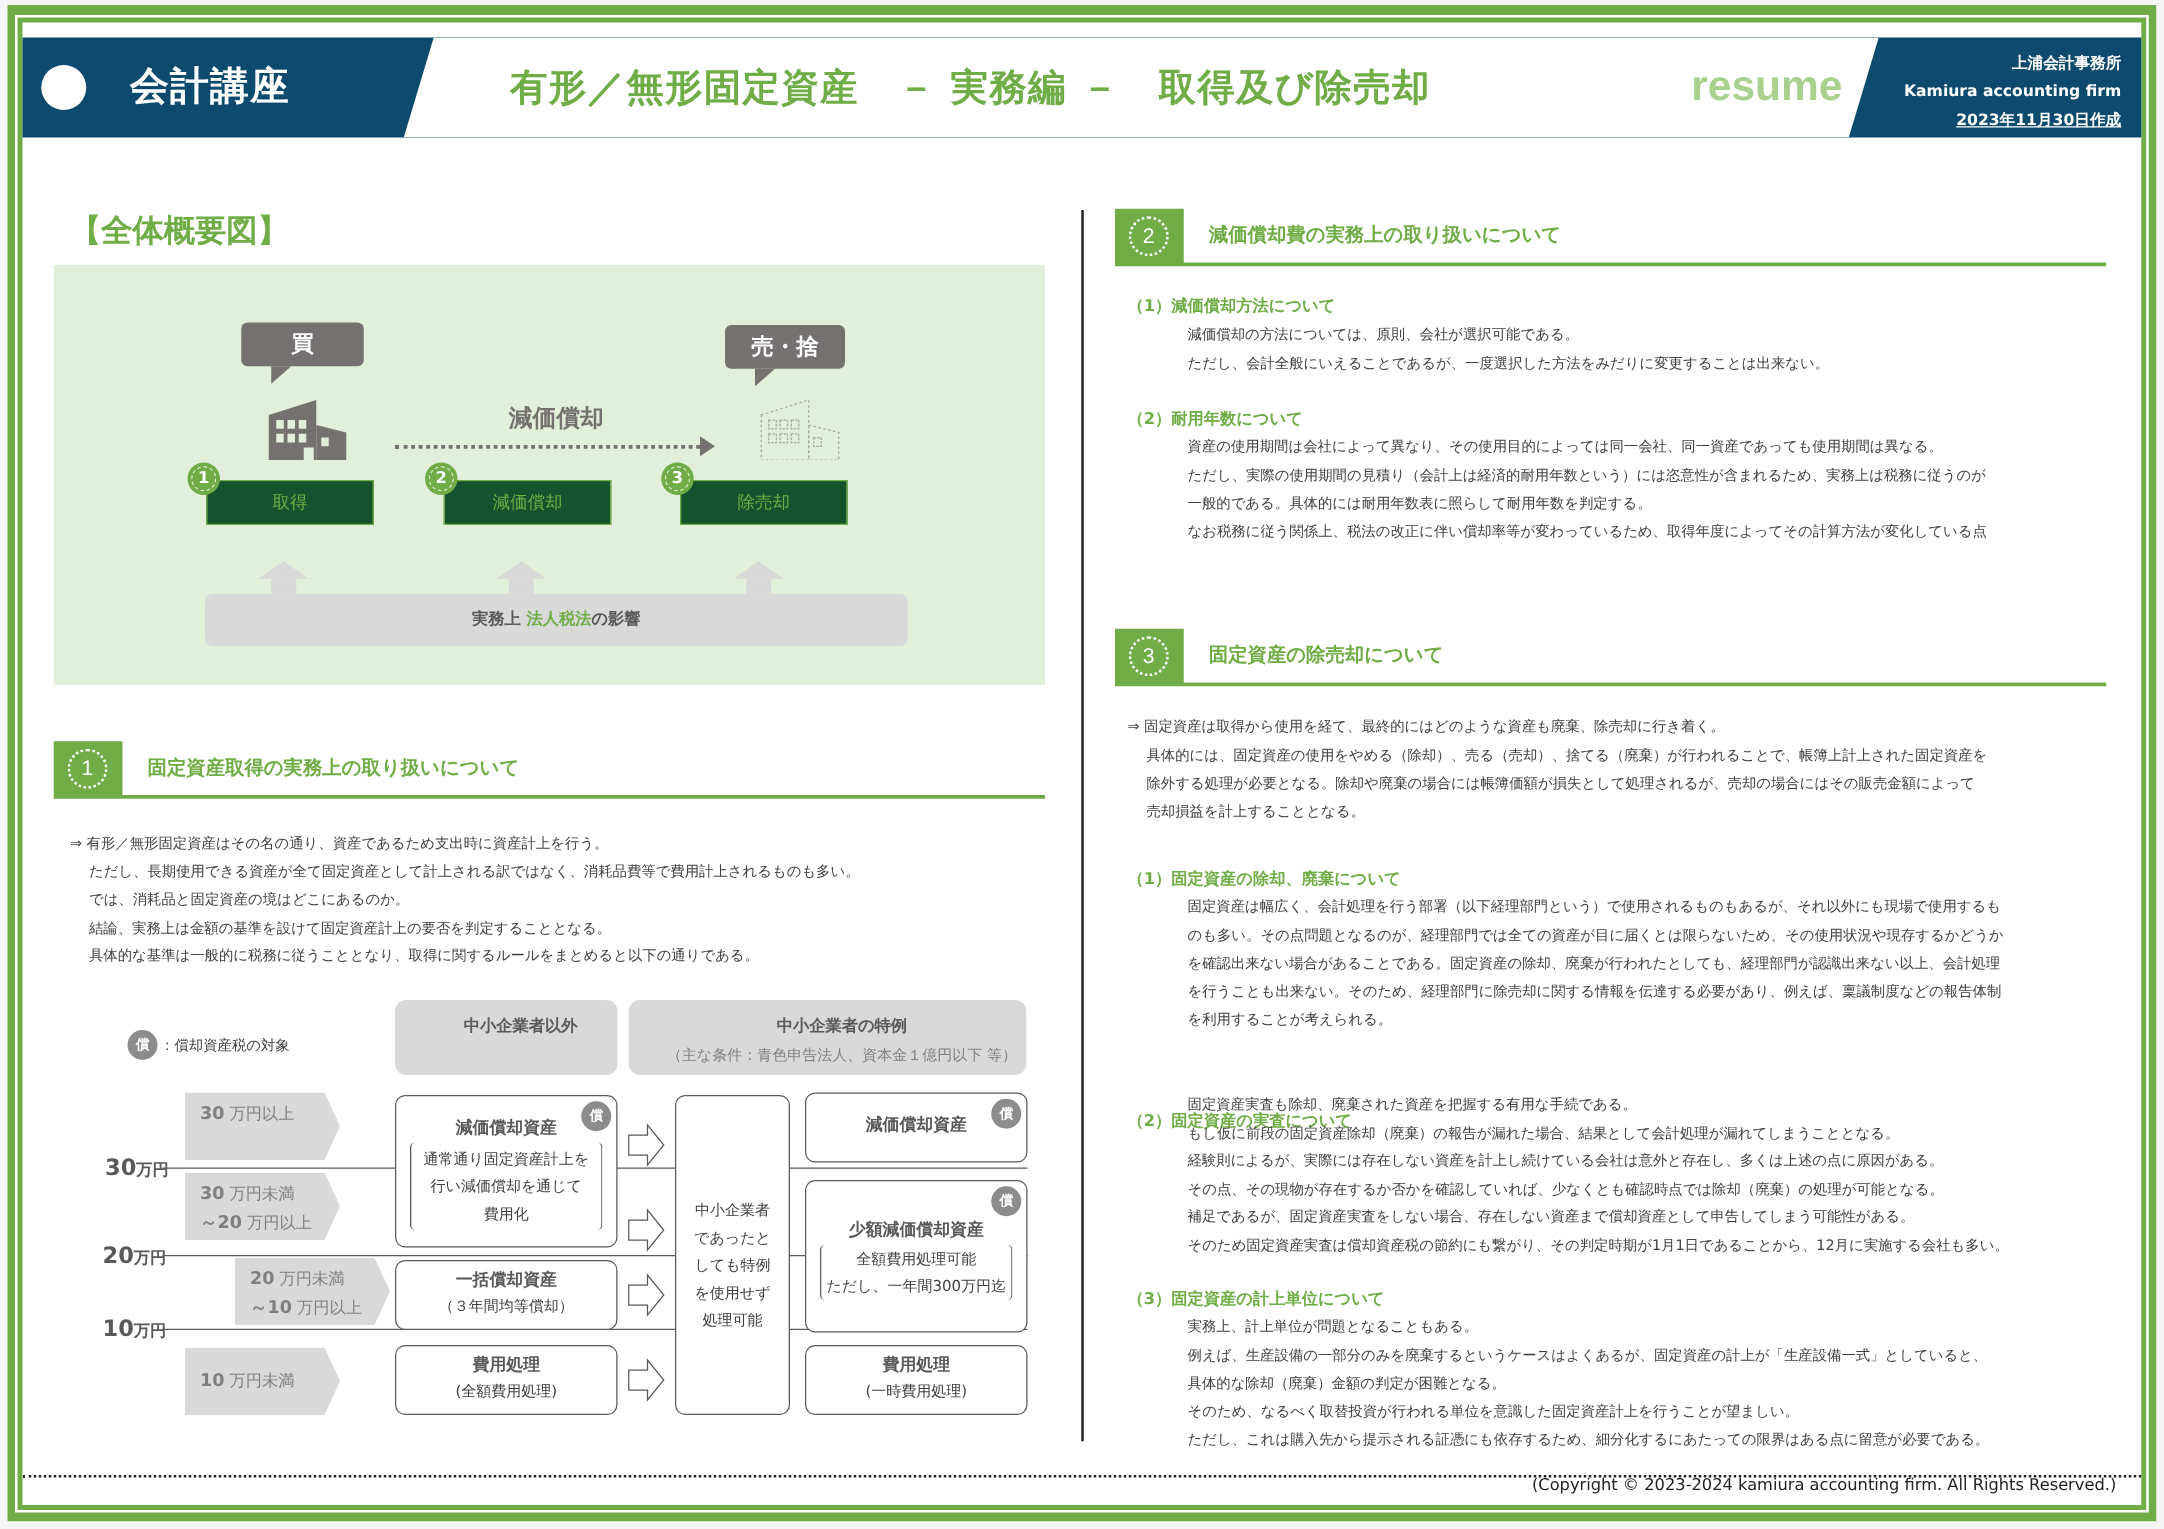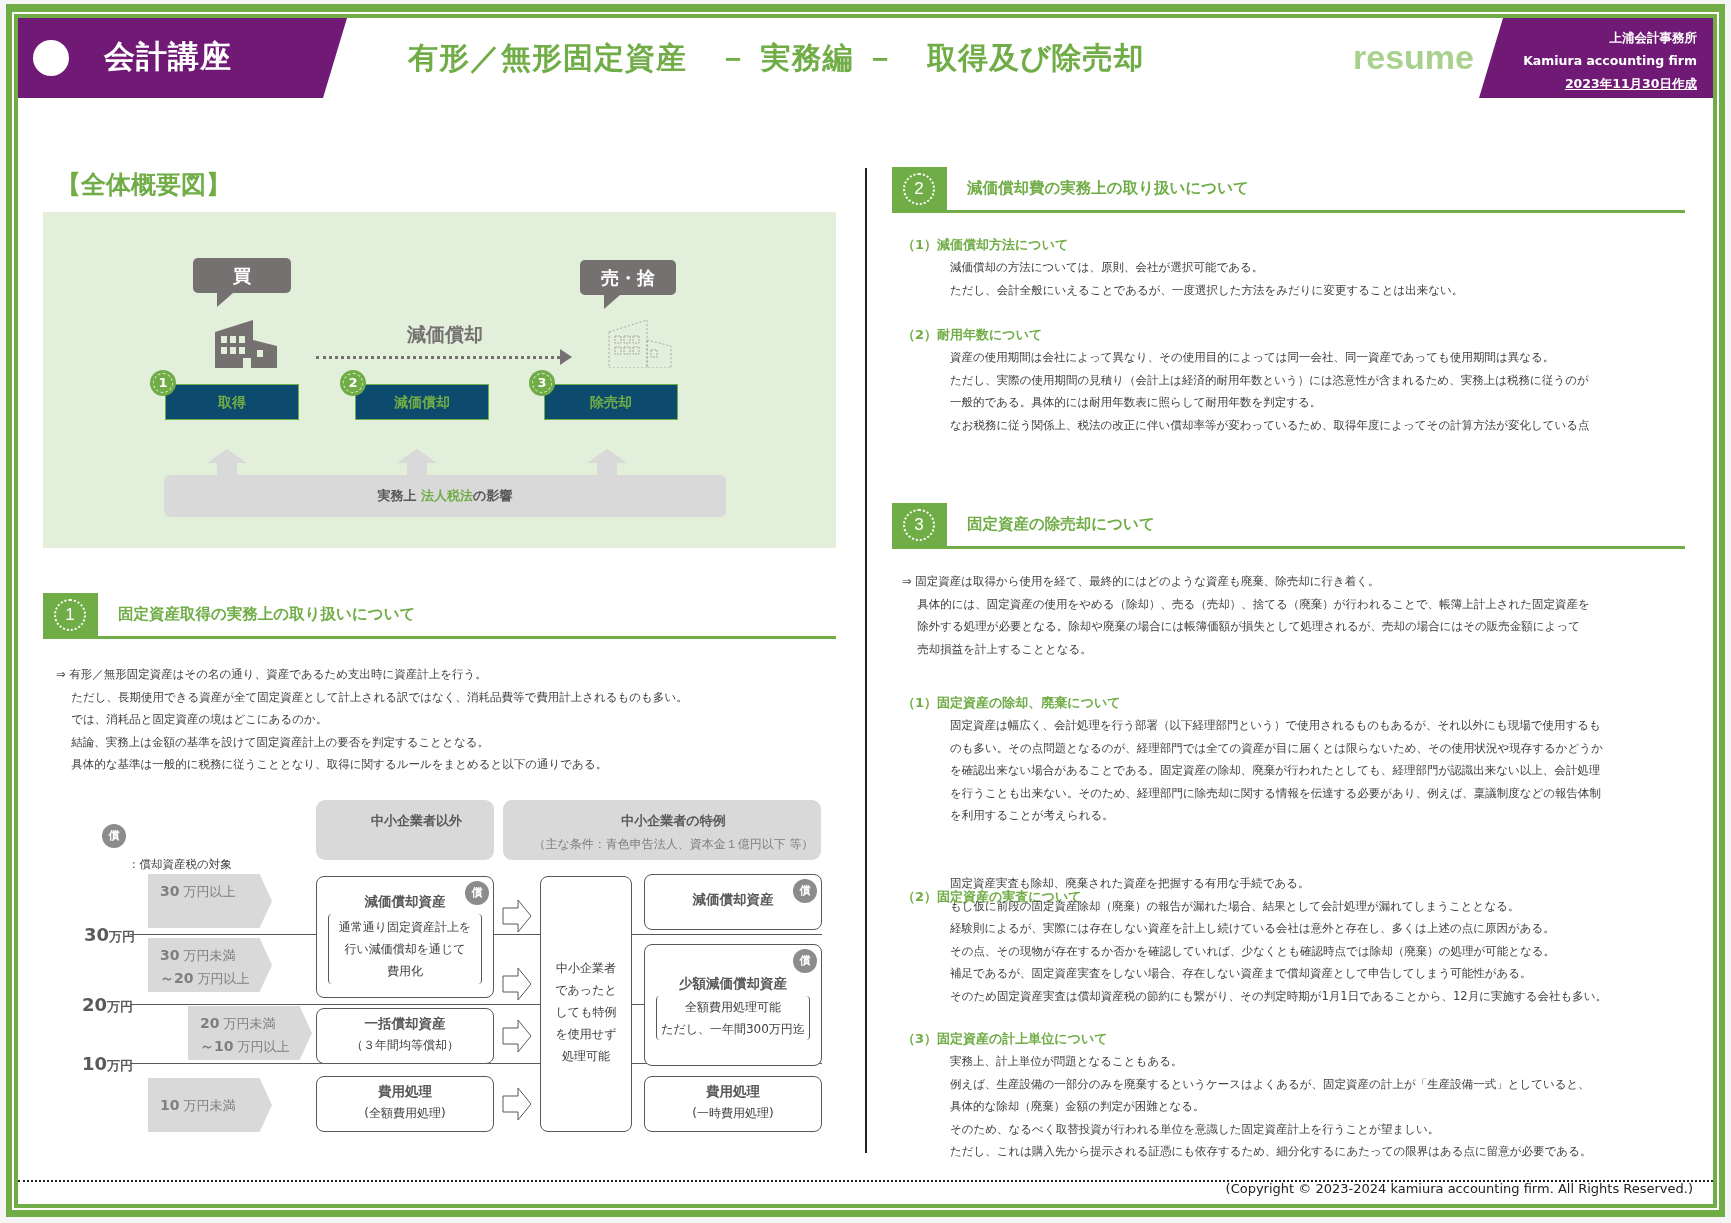--- a/index.html
+++ b/index.html
@@ -4,21 +4,21 @@
 <style>
   * { box-sizing: border-box; margin: 0; padding: 0; }
   html, body { width: 1731px; height: 1223px; background: #f5f5f5; overflow: hidden; }
   body { font-family: "DejaVu Sans", "Liberation Sans", sans-serif; color: #404040; position: relative; }
 
   .frame-outer { position: absolute; left: 6px; top: 4px; width: 1719px; height: 1213px; background: #70ad47; }
   .frame-line { position: absolute; left: 12px; top: 12px; width: 1707px; height: 1198px; border: 2px solid #fff; }
   .page { position: absolute; left: 18px; top: 18px; width: 1695px; height: 1186px; background: #fff; }
 
   
-  .header { position: absolute; left: 0; top: 0; width: 1695px; height: 80px; background: #701a75; }
+  .header { position: absolute; left: 0; top: 12px; width: 1695px; height: 80px; background: #0c4a6e; }
   .hdr-dot { position: absolute; left: 15px; top: 22px; width: 36px; height: 36px; border-radius: 50%; background: #fff; }
   .hdr-label { position: absolute; left: 86px; top: 18px; font-size: 31px; font-weight: bold; color: #fff; letter-spacing: 1px; }
   .hdr-white { position: absolute; left: 305px; top: 0; width: 1180px; height: 80px; background: #fff;
     clip-path: polygon(24px 0, 100% 0, calc(100% - 24px) 100%, 0 100%); }
   .hdr-title { position: absolute; left: 390px; top: 20px; font-size: 30px; font-weight: bold; color: #70ad47; letter-spacing: 1px; white-space: pre; }
   .hdr-resume { position: absolute; left: 1335px; top: 20px; font-size: 34px; font-weight: bold; color: #a9d18e; font-family: "Liberation Sans", sans-serif; }
   .hdr-info { position: absolute; right: 16px; top: 8px; text-align: right; color: #fff; font-weight: bold; font-size: 12.5px; line-height: 23px; }
   .hdr-info .date { text-decoration: underline; }
 
   
@@ -30,21 +30,21 @@
   .bubble { position: absolute; background: #767171; color: #fff; font-weight: bold; font-size: 18px; text-align: center; border-radius: 5px; }
   .bubble::after { content: ""; position: absolute; bottom: -14px; width: 0; height: 0; border-left: 14px solid transparent; border-right: 0 solid transparent; border-top: 14px solid #767171; }
   .bubble.b1 { left: 150px; top: 46px; width: 98px; height: 35px; line-height: 35px; }
   .bubble.b1::after { left: 24px; border-left: 0; border-right: 16px solid transparent; }
   .bubble.b2 { left: 537px; top: 48px; width: 96px; height: 35px; line-height: 35px; }
   .bubble.b2::after { left: 24px; border-left: 0; border-right: 16px solid transparent; }
   .depr-label { position: absolute; left: 364px; top: 110px; font-size: 19px; font-weight: bold; color: #767171; }
   .dotted-arrow { position: absolute; left: 273px; top: 144px; width: 244px; border-top: 3px dotted #767171; }
   .dotted-arrow-head { position: absolute; left: 517px; top: 137px; width: 0; height: 0; border-top: 8px solid transparent; border-bottom: 8px solid transparent; border-left: 12px solid #767171; }
   .bldg { position: absolute; }
-  .step-box { position: absolute; height: 36px; background: #0c4a6e; border: 1px solid #70ad47; text-align: center; line-height: 34px; font-size: 14px; font-weight: bold; color: #70ad47; }
+  .step-box { position: absolute; height: 36px; background: #14532d; border: 1px solid #70ad47; text-align: center; line-height: 34px; font-size: 14px; font-weight: normal; color: #70ad47; }
   .step-num { position: absolute; width: 22px; height: 22px; border-radius: 50%; background: #70ad47; color: #fff; font-size: 13px; font-weight: bold; text-align: center; line-height: 22px; box-shadow: 0 0 0 2px #70ad47; outline: 1px dashed #e2efda; outline-offset: -2px; }
   .up-arrow { position: absolute; width: 0; height: 0; border-left: 20px solid transparent; border-right: 20px solid transparent; border-bottom: 14px solid #d9d9d9; }
   .up-stem { position: absolute; width: 20px; height: 12px; background: #d9d9d9; }
   .base-bar { position: absolute; left: 121px; top: 263px; width: 562px; height: 42px; background: #d9d9d9; border-radius: 6px; text-align: center; line-height: 42px; font-size: 13px; font-weight: bold; color: #595959; }
   .base-bar .hl { color: #70ad47; }
 
   
   .sec-hdr { position: absolute; height: 46px; }
   .sec-badge { position: absolute; left: 0; top: 0; width: 55px; height: 44px; background: #70ad47; }
   .sec-badge .ring { position: absolute; left: 11px; top: 6px; width: 32px; height: 32px; border-radius: 50%; border: 2px dotted #fff; color: #fff; font-size: 17px; text-align: center; line-height: 28px; font-family: "Liberation Sans", sans-serif; }
@@ -156,21 +156,21 @@
   </div>
   <div class="para" style="left:38px;top:645px;">
     <div>⇒ 有形／無形固定資産はその名の通り、資産であるため支出時に資産計上を行う。</div>
     <div>　 ただし、長期使用できる資産が全て固定資産として計上される訳ではなく、消耗品費等で費用計上されるものも多い。</div>
     <div>　 では、消耗品と固定資産の境はどこにあるのか。</div>
     <div>　 結論、実務上は金額の基準を設けて固定資産計上の要否を判定することとなる。</div>
     <div>　 具体的な基準は一般的に税務に従うこととなり、取得に関するルールをまとめると以下の通りである。</div>
   </div>
 
   <div class="legend-badge" style="left:84px;top:806px;">償</div>
-  <div class="legend-text" style="left:110px;top:811px;margin-top:28px;">：償却資産税の対象</div>
+  <div class="legend-text" style="left:110px;top:811px;">：償却資産税の対象</div>
   <div class="col-hdr" style="left:298px;top:782px;width:178px;height:60px;padding-top:12px;">
     <span>中小企業者以外</span>
   </div>
   <div class="col-hdr" style="left:485px;top:782px;width:318px;height:60px;padding-top:12px;">
     <span>中小企業者の特例</span>
     <span class="sub">（主な条件：青色申告法人、資本金１億円以下 等）</span>
   </div>
 
   <div class="band" style="left:130px;top:856px;width:124px;height:54px;"><b>30</b><span> 万円以上</span></div>
   <div class="band" style="left:130px;top:920px;width:124px;height:54px;"><b>30</b><span> 万円未満</span><br><b>～20</b><span> 万円以上</span></div>

